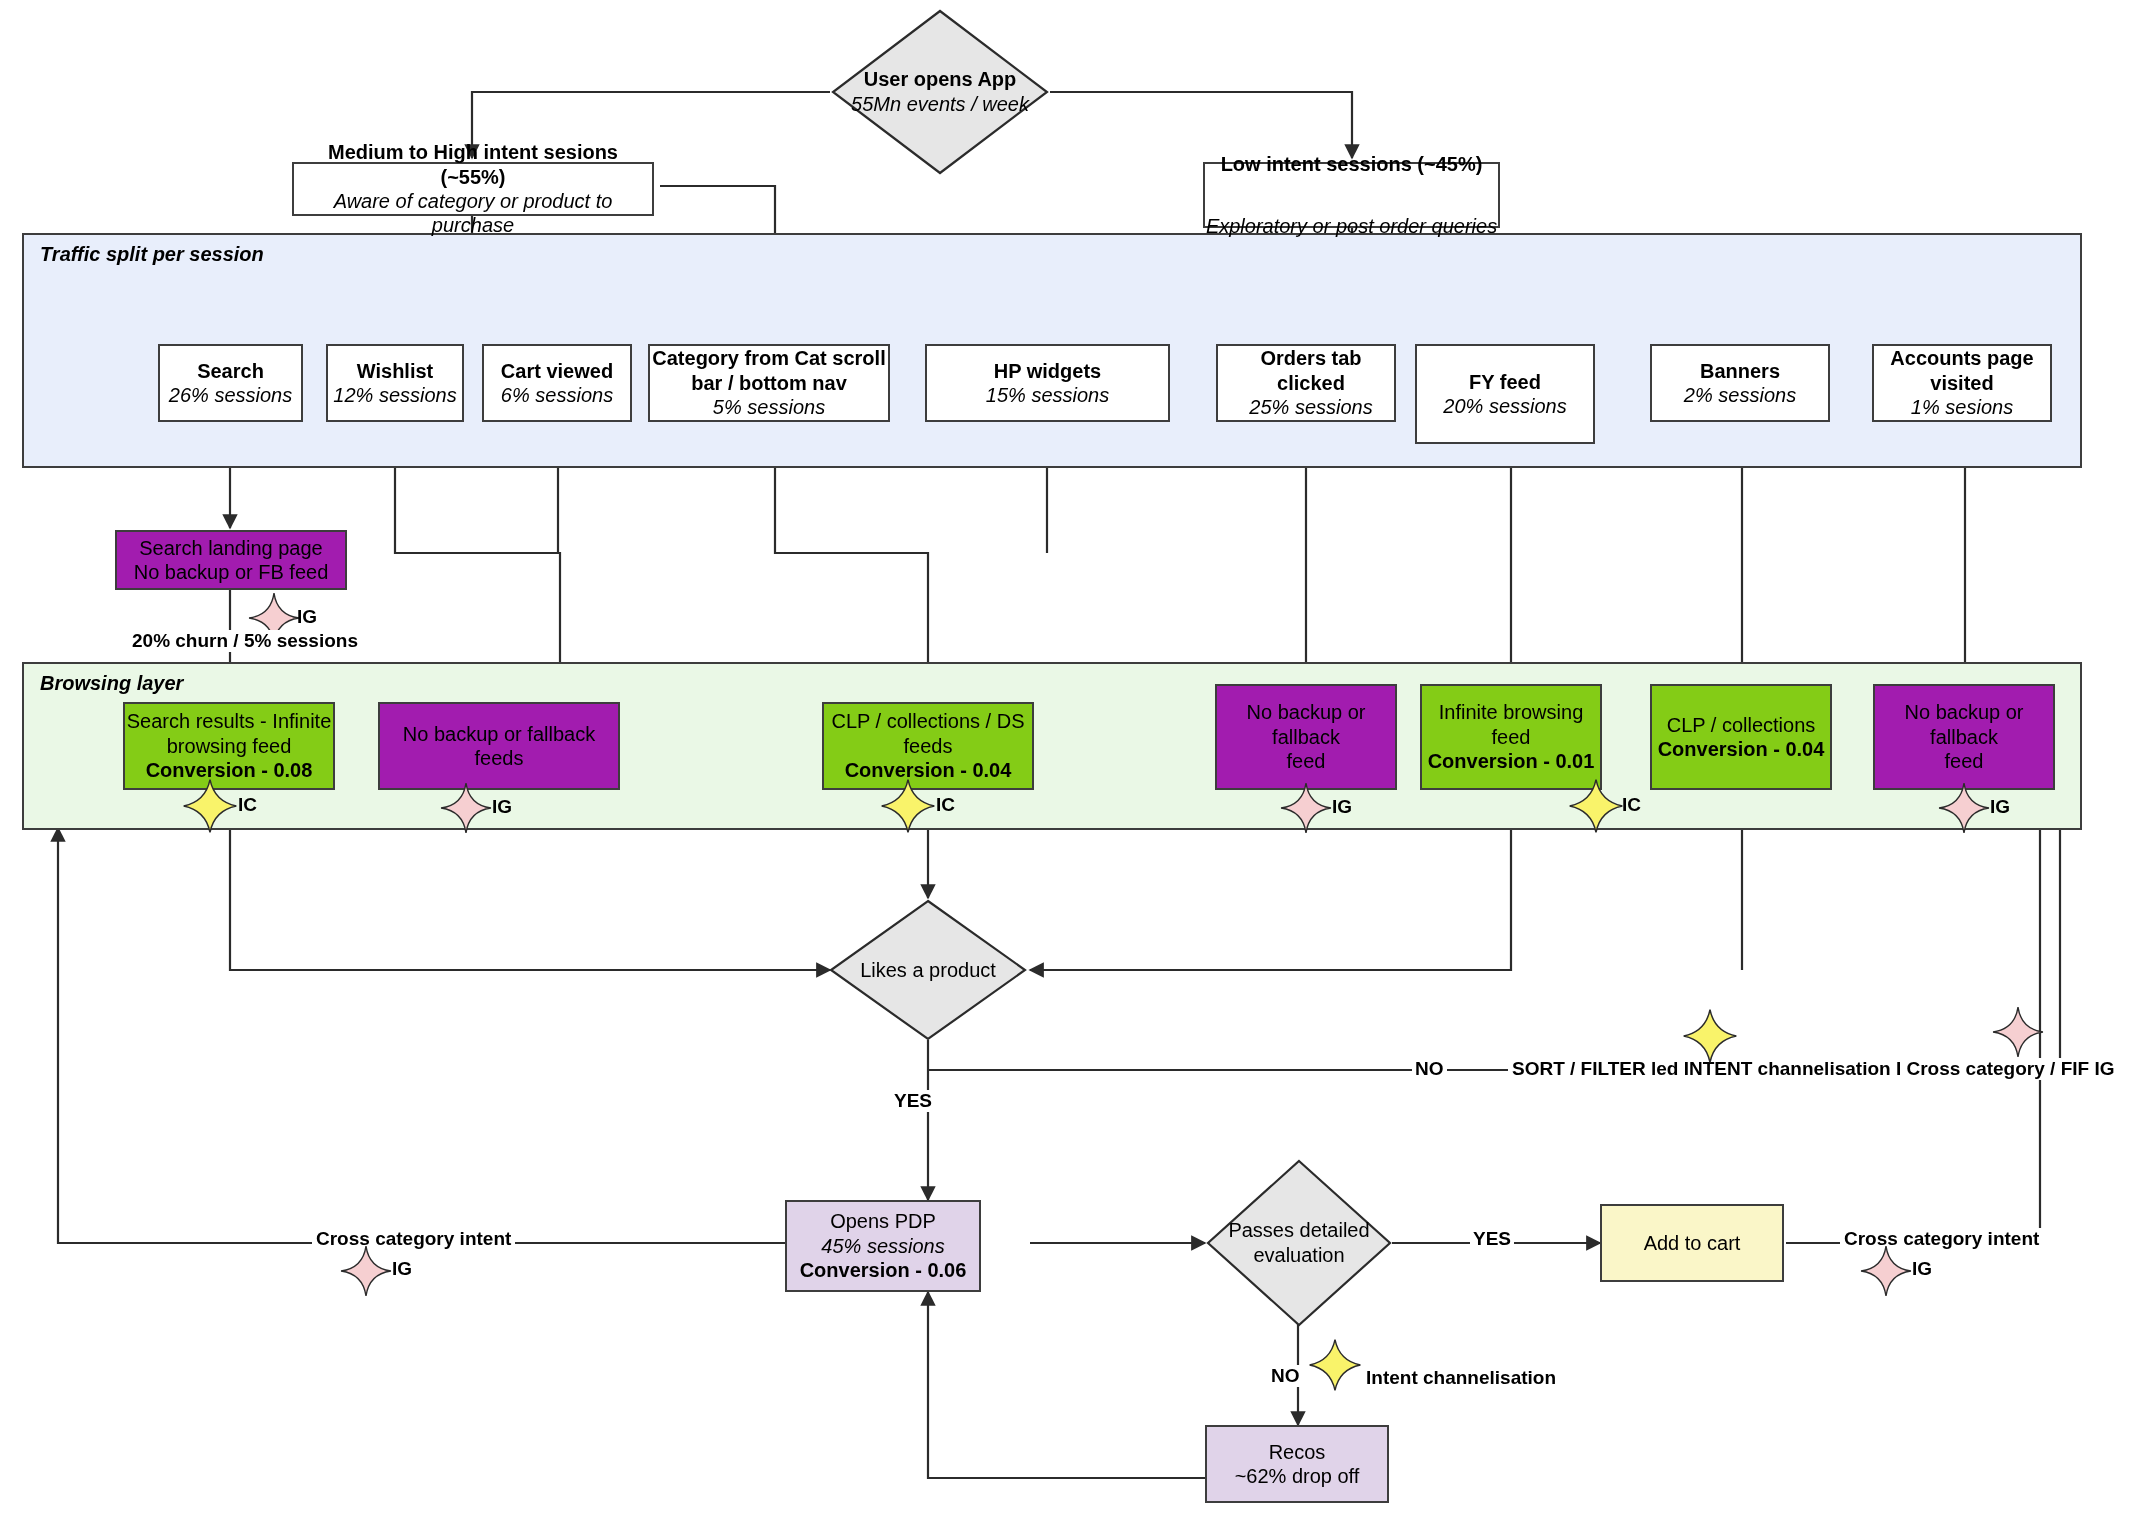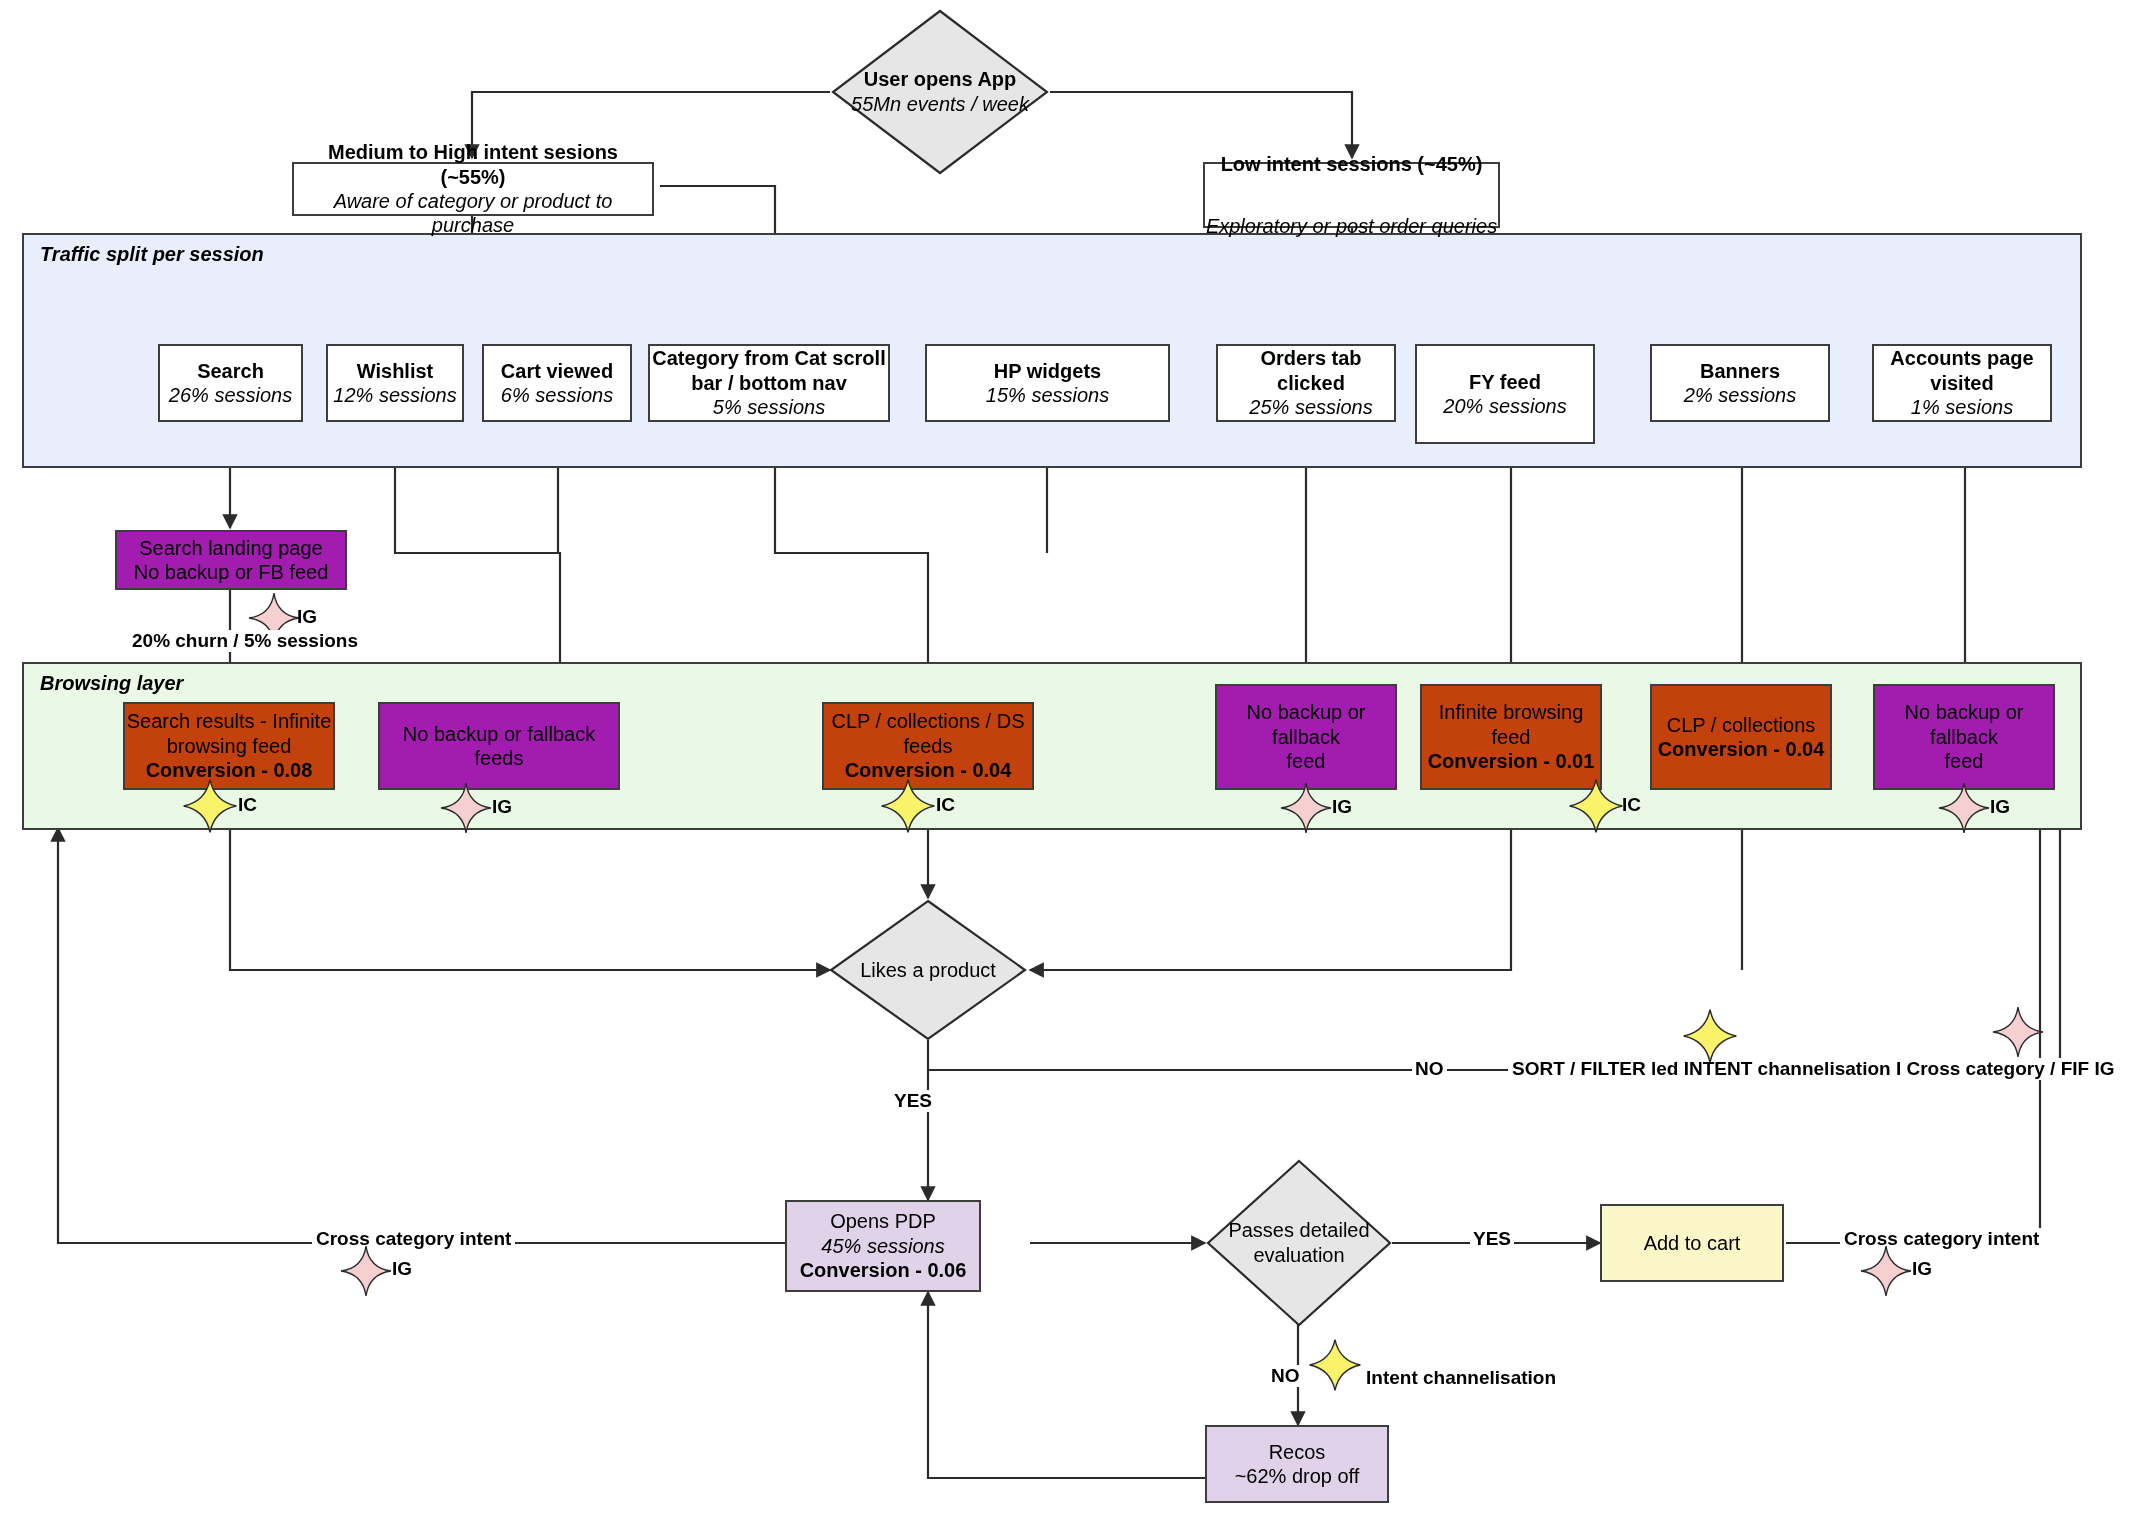--- a/index.html
+++ b/index.html
@@ -14,21 +14,21 @@
         align-items:center;justify-content:center;text-align:center;
         border:2px solid #3d3d3d;color:#000;line-height:1.22;}
   .node .l1{font-size:20px;}
   .node .l2{font-size:20px;}
   .node .l3{font-size:20px;}
   .bold{font-weight:bold;}
   .ital{font-style:italic;}
 
   .n-white{background:#ffffff;}
   .n-pink{background:#a21caf;}
-  .n-peach{background:#c2410c;}
+  .n-peach{background:#84cc16;}
   .n-purple{background:#e0d3e9;}
   .n-yellow{background:#faf6c8;}
 
   .diamond{position:absolute;}
   .diamond .dlabel{position:absolute;left:0;top:0;width:100%;height:100%;
         display:flex;flex-direction:column;align-items:center;justify-content:center;
         text-align:center;font-size:20px;line-height:1.25;color:#000;}
 
   .edge-label{position:absolute;font-size:19px;font-weight:bold;color:#000;white-space:nowrap;background:#fff;padding:0 3px;}
   .marker{position:absolute;}

